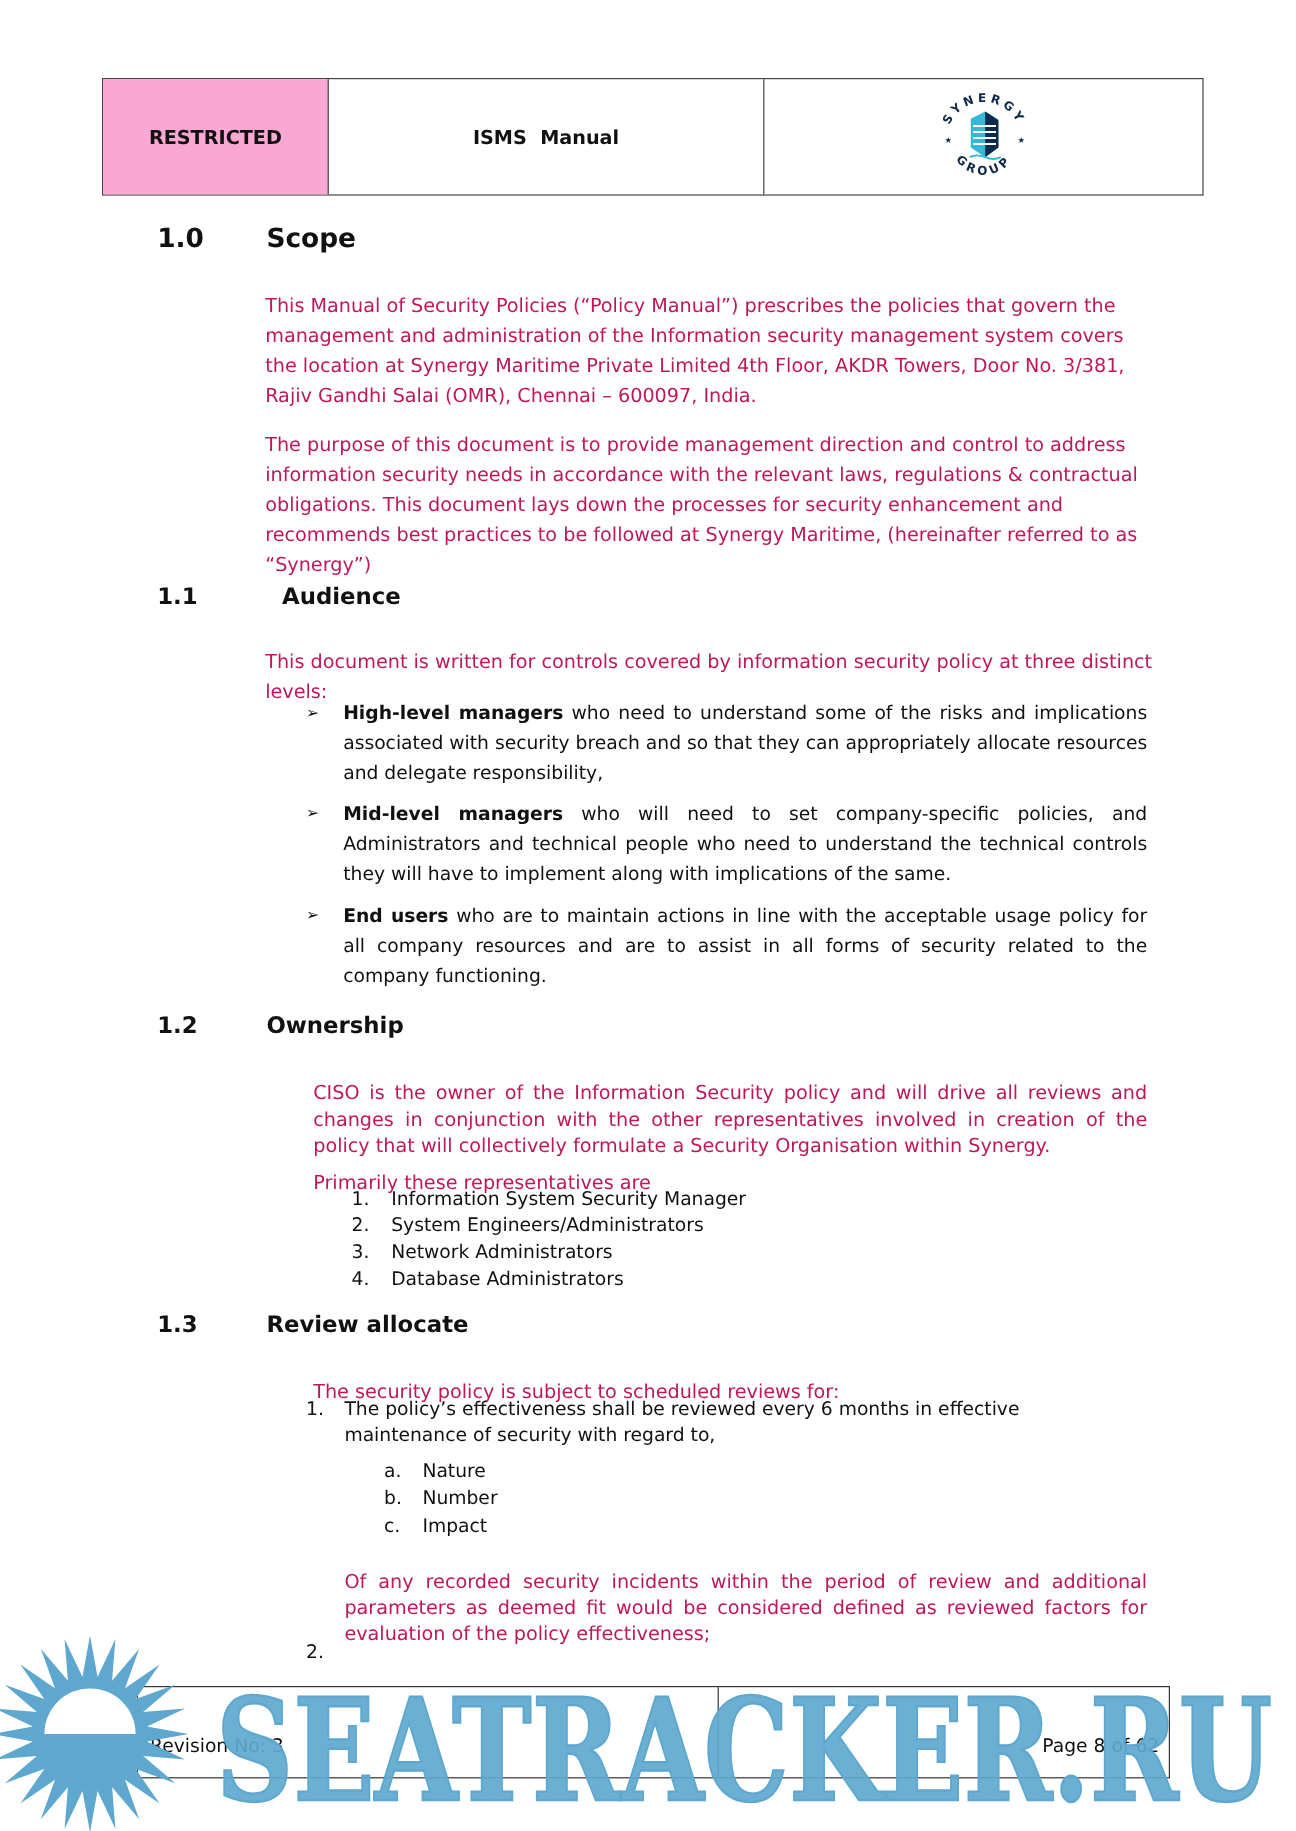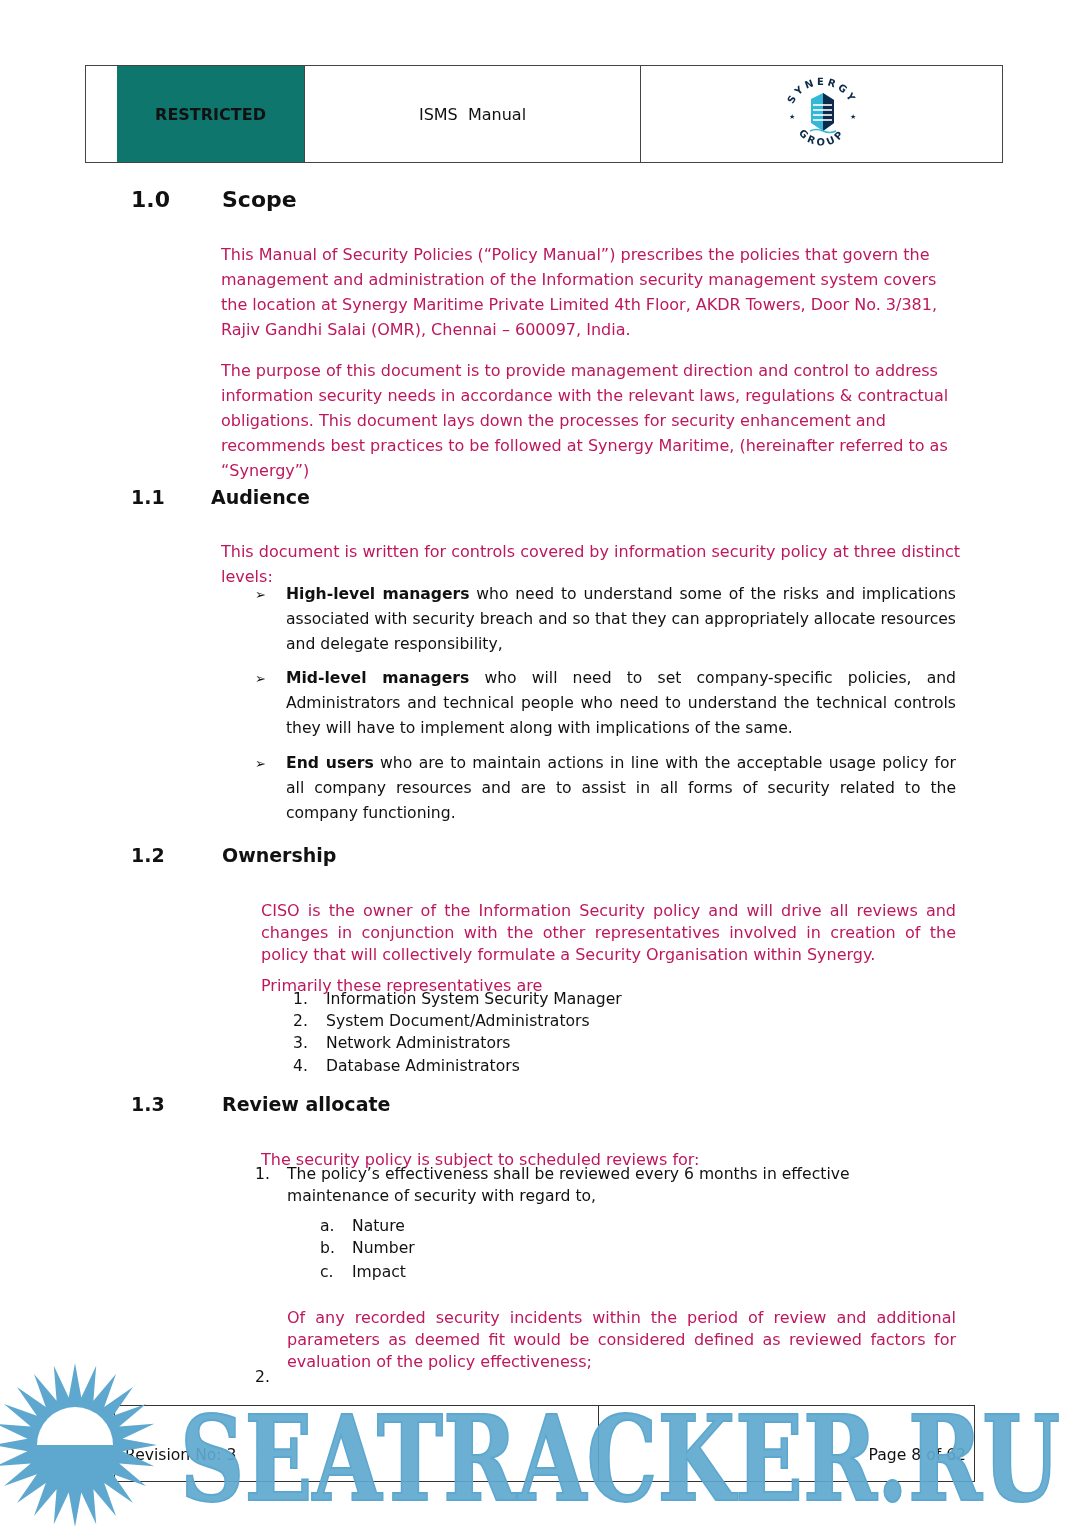--- a/index.html
+++ b/index.html
@@ -7,22 +7,22 @@
       width: 1080px; height: 1526px; position: relative; overflow: hidden;
       background: #ffffff; color: #111111;
       font-family: "DejaVu Sans", sans-serif;
     }
     
     .hdr {
       position: absolute; left: 85px; top: 65px; width: 918px; height: 98px;
       border: 1px solid #444; display: flex; box-sizing: border-box;
     }
     .hdr .cell { display: flex; align-items: center; justify-content: center; box-sizing: border-box; }
-    .hdr .c1 { width: 188px; background: #0f766e; border-right: 1px solid #444; font-weight: bold; font-size: 16px; color: #111; margin-left: 31px; }
-    .hdr .c2 { width: 336px; border-right: 1px solid #444; font-weight: normal; font-size: 16px; }
+    .hdr .c1 { width: 188px; background: #f9a8d4; border-right: 1px solid #444; font-weight: bold; font-size: 16px; color: #111; }
+    .hdr .c2 { width: 363px; border-right: 1px solid #444; font-weight: bold; font-size: 16px; }
     .hdr .c3 { flex: 1; }
     .logo { width: 90px; height: 90px; }
 
     .h { position: absolute; font-weight: bold; color: #111; }
     .h1 { font-size: 22px; }
     .h2 { font-size: 19px; }
     .h .num { position: absolute; left: 0; }
     .h .ttl { position: absolute; }
 
     .p { position: absolute; font-size: 16px; line-height: 25px; color: #be185d; margin-top: 16px; }
@@ -88,21 +88,21 @@
 
 <div class="h h1" style="left:131px; top:187px; width:400px; height:30px;">
   <span class="num">1.0</span>
   <span class="ttl" style="left:91px;">Scope</span>
 </div>
 <div class="p" style="left:221px; top:226px; width:730px;">This Manual of Security Policies (“Policy Manual”) prescribes the policies that govern the management and administration of the Information security management system covers the location at Synergy Maritime Private Limited 4th Floor, AKDR Towers, Door No. 3/381, Rajiv Gandhi Salai (OMR), Chennai – 600097, India.</div>
 <div class="p" style="left:221px; top:342px; width:735px;">The purpose of this document is to provide management direction and control to address information security needs in accordance with the relevant laws, regulations &amp; contractual obligations. This document lays down the processes for security enhancement and recommends best practices to be followed at Synergy Maritime, (hereinafter referred to as “Synergy”)</div>
 
 <div class="h h2" style="left:131px; top:486px; width:400px; height:26px;">
   <span class="num">1.1</span>
-  <span class="ttl" style="left:80px;">Audience</span>
+  <span class="ttl" style="left:104px;">Audience</span>
 </div>
 <div class="p" style="left:221px; top:523px; width:740px;">This document is written for controls covered by information security policy at three distinct levels:</div>
 
 <div class="bullet" style="left:255px; top:582px; width:705px; height:76px;">
   <span class="arrow">➢</span>
   <div class="txt"><span class="b">High-level managers</span><span> who need to understand some of the risks and implications associated with security breach and so that they can appropriately allocate resources and delegate responsibility,</span></div>
 </div>
 <div class="bullet" style="left:255px; top:666px; width:705px; height:76px;">
   <span class="arrow">➢</span>
   <div class="txt"><span class="b">Mid-level managers</span><span> who will need to set company-specific policies, and Administrators and technical people who need to understand the technical controls they will have to implement along with implications of the same.</span></div>
@@ -118,21 +118,21 @@
 </div>
 <div class="p tight just" style="left:261px; top:884px; width:695px;">CISO is the owner of the Information Security policy and will drive all reviews and changes in conjunction with the other representatives involved in creation of the policy that will collectively formulate a Security Organisation within Synergy.</div>
 <div class="p tight" style="left:261px; top:959px; width:600px;">Primarily these representatives are</div>
 
 <div class="ol-item" style="left:293px; top:988px; width:500px; height:22px;">
   <span class="n">1.</span>
   <span class="t" style="left:33px;">Information System Security Manager</span>
 </div>
 <div class="ol-item" style="left:293px; top:1010px; width:500px; height:22px;">
   <span class="n">2.</span>
-  <span class="t" style="left:33px;">System Document/Administrators</span>
+  <span class="t" style="left:33px;">System Engineers/Administrators</span>
 </div>
 <div class="ol-item" style="left:293px; top:1032px; width:500px; height:22px;">
   <span class="n">3.</span>
   <span class="t" style="left:33px;">Network Administrators</span>
 </div>
 <div class="ol-item" style="left:293px; top:1055px; width:500px; height:22px;">
   <span class="n">4.</span>
   <span class="t" style="left:33px;">Database Administrators</span>
 </div>
 

